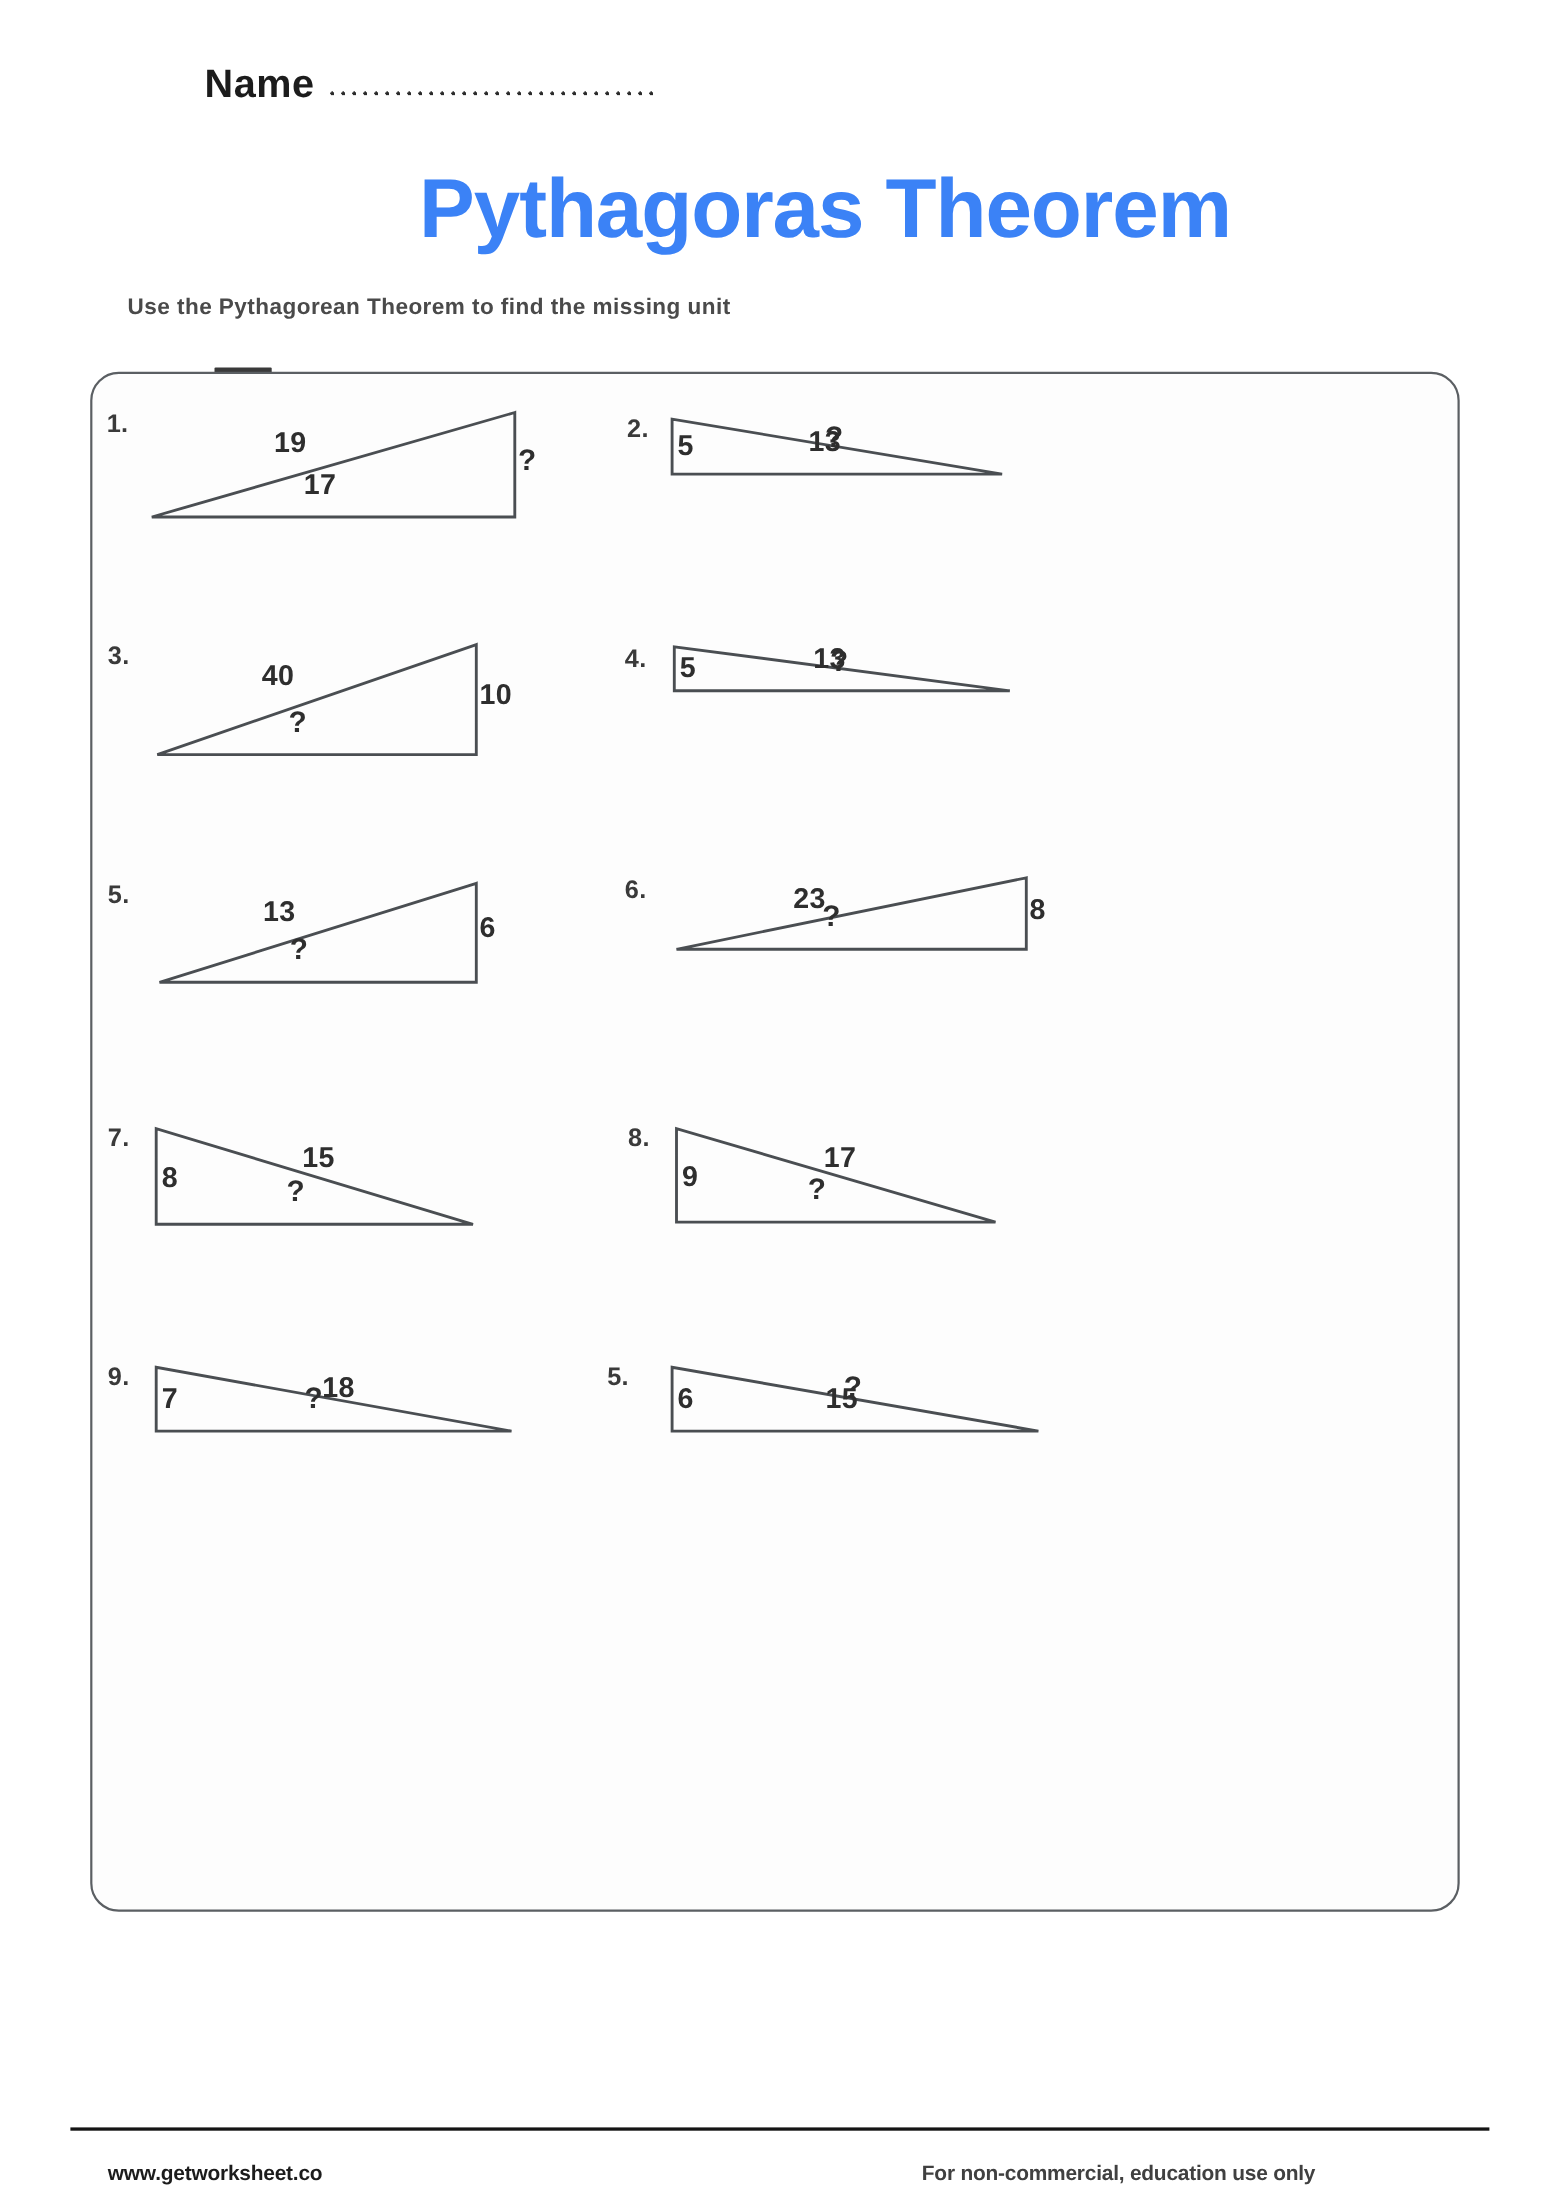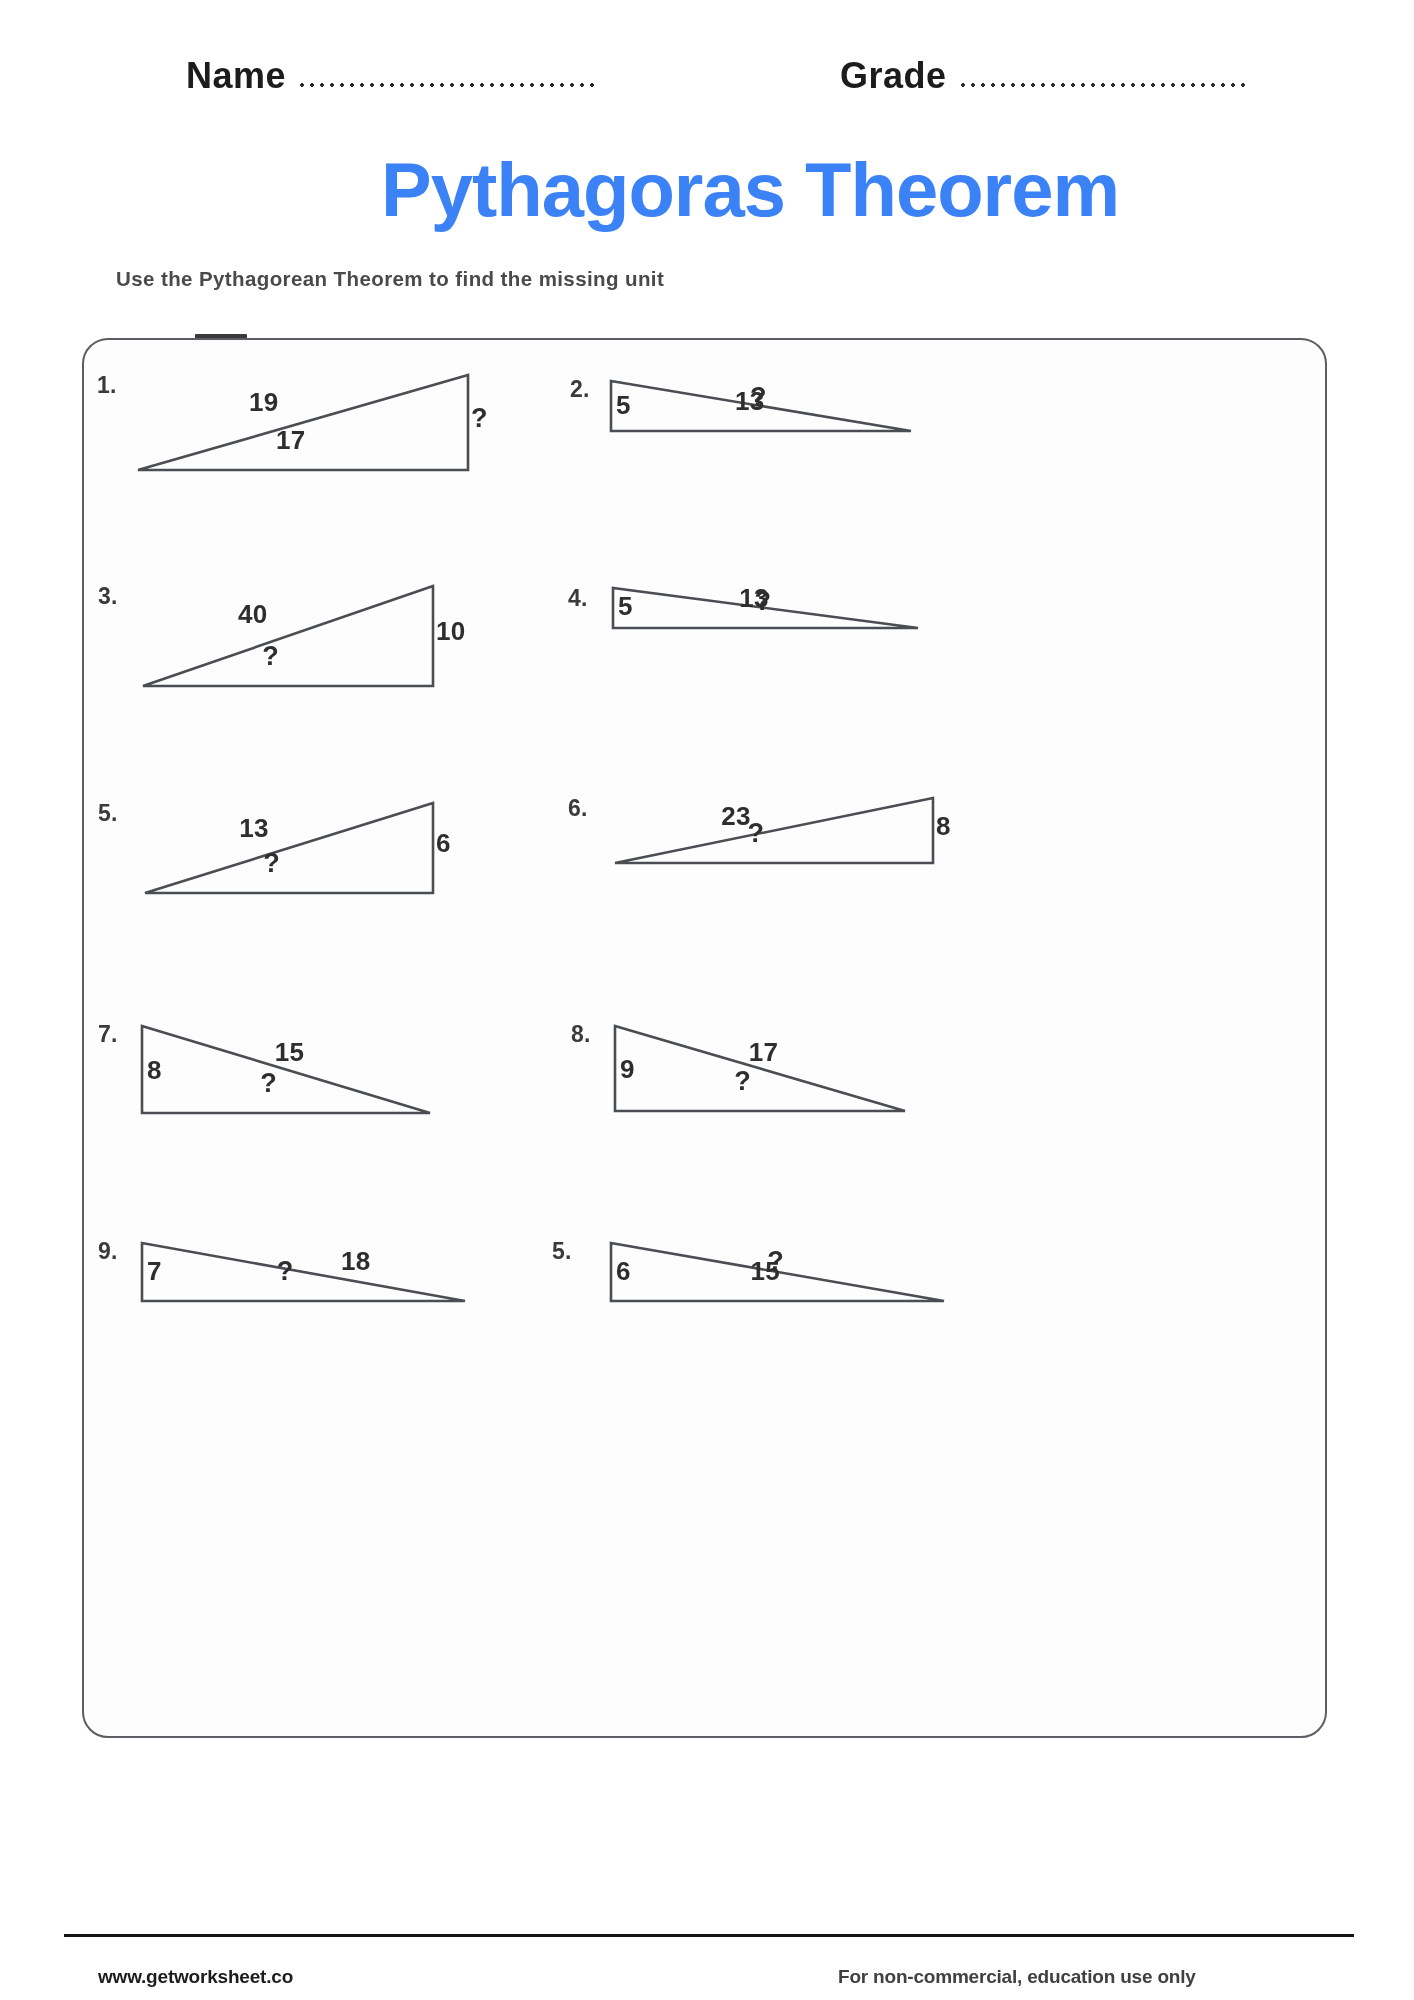--- a/index.html
+++ b/index.html
@@ -109,24 +109,20 @@
   }
 </style>
 </head>
 <body>
 
 <div class="hdr">
   <div class="hdr-field" id="name-field">
     <span class="hdr-label">Name</span>
     <span class="hdr-dots"></span>
   </div>
-  <div class="hdr-field" id="grade-field">
-    <span class="hdr-label">Grade</span>
-    <span class="hdr-dots"></span>
-  </div>
 </div>
 
 <div class="title">Pythagoras Theorem</div>
 
 <div class="instruction">Use the Pythagorean Theorem to find the missing unit</div>
 <div class="sheet-tab"></div>
 
 <div class="sheet"></div>
 
 <div id="problems">
@@ -202,21 +198,21 @@
       <div class="lbl" style="left: 8px; top: 30.75px;">9</div>
       <div class="lbl" style="left: 136.8px; top: 13.8px;">17</div>
     </div>
     <div class="problem" style="left: 139px; top: 1240px; width: 323px; height: 58px;">
       <div class="pnum" style="left: -41px; top: -2px;">9.</div>
       <svg class="tri-svg" width="329" height="64" viewBox="-3 -3 329 64">
         <polygon points="0,0 0,58 323,58"></polygon>
       </svg>
       <div class="lbl q" style="left: 137.81px; top: 16px;">?</div>
       <div class="lbl" style="left: 8px; top: 15.9px;">7</div>
-      <div class="lbl" style="left: 153.96px; top: 6.24px; margin-left: 48px;">18</div>
+      <div class="lbl" style="left: 153.96px; top: 6.24px;">18</div>
     </div>
     <div class="problem" style="left: 608px; top: 1240px; width: 333px; height: 58px;">
       <div class="pnum" style="left: -56px; top: -2px;">5.</div>
       <svg class="tri-svg" width="339" height="64" viewBox="-3 -3 339 64">
         <polygon points="0,0 0,58 333,58"></polygon>
       </svg>
       <div class="lbl" style="left: 142.51px; top: 16px;">15</div>
       <div class="lbl" style="left: 8px; top: 15.9px;">6</div>
       <div class="lbl q" style="left: 159.16px; top: 6.24px;">?</div>
     </div>

